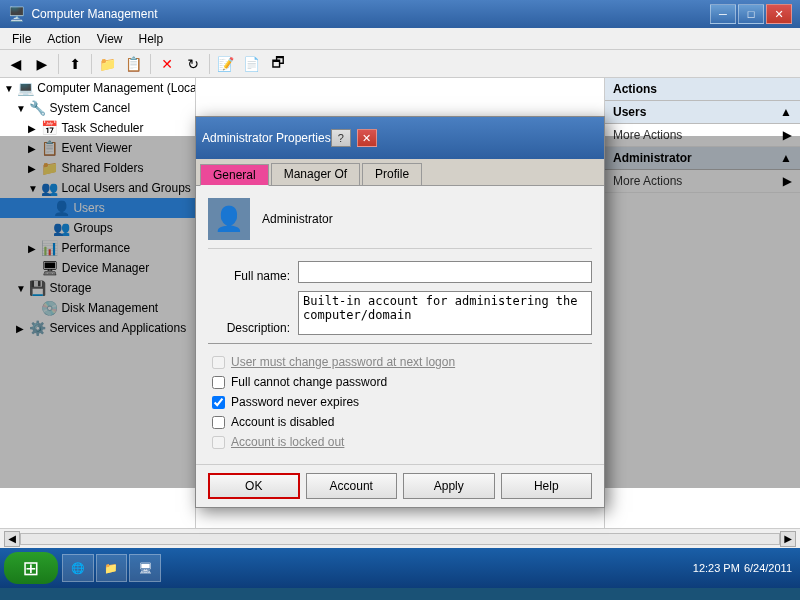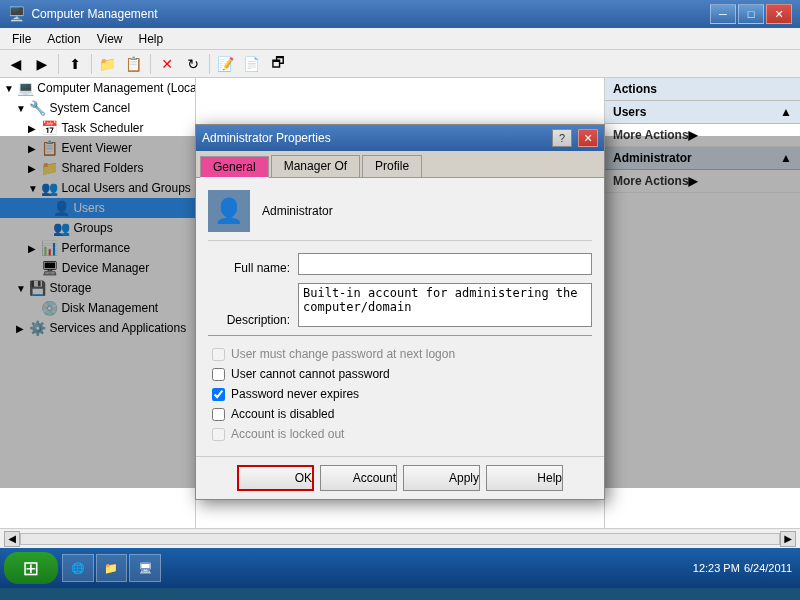--- a/index.html
+++ b/index.html
@@ -139,23 +139,23 @@
       font-size: 12px;
       display: flex;
       justify-content: space-between;
       align-items: center;
       border-bottom: 1px solid #bbb;
     }
     .actions-item {
       padding: 4px 8px;
       cursor: pointer;
       display: flex;
+      justify-content: space-between;
       align-items: center;
       border-bottom: 1px solid #eee;
-      font-weight: bold;
     }
     .actions-item-text {
       color: #333;
     }
     .taskbar {
       height: 40px;
       background: linear-gradient(to bottom, #1a5fa8, #0d3d7a);
       display: flex;
       align-items: center;
       padding: 0 4px;
@@ -214,24 +214,23 @@
 
     
     .dialog {
       width: 410px;
       background: #f0f0f0;
       border: 1px solid #888;
       box-shadow: 4px 4px 16px rgba(0,0,0,0.5);
     }
     .dialog-title-bar {
       background: linear-gradient(to bottom, #4a7fc1, #2d5fa0);
-      height: 26px;
-      display: flex;
-      align-items: center;
-      justify-content: space-between;
+      height: 42px;
+      display: flex;
+      align-items: center;
       padding: 0 6px;
       color: white;
     }
     .dialog-title-controls {
       display: flex;
       gap: 2px;
       align-items: center;
     }
     .dialog-btn-small {
       width: 20px;
@@ -352,39 +351,39 @@
       gap: 6px;
       padding: 3px 4px;
       font-size: 12px;
     }
     .checkbox-row input[type=checkbox] {
       width: 13px;
       height: 13px;
     }
     .checkbox-disabled {
       color: #888;
+      text-decoration: underline;
     }
 
     
     .dialog-footer {
       background: #f0f0f0;
       padding: 8px 12px;
       border-top: 1px solid #ccc;
       display: flex;
       justify-content: center;
       gap: 6px;
     }
     .dialog-footer-btn {
-      width: 77px;
+      width: 92px;
       height: 26px;
       font-size: 12px;
       cursor: pointer;
       border: 1px solid #888;
       background: linear-gradient(to bottom, #f8f8f8, #e0e0e0);
-      text-align: right;
     }
     .dialog-footer-btn.highlighted {
       border: 2px solid #cc0000;
       background: linear-gradient(to bottom, #f8f8f8, #e0e0e0);
     }
   </style>
 </head>
 <body>
 
 <div class="title-bar">
@@ -555,21 +554,21 @@
         </div>
 
         <hr class="separator-line">
 
         <div class="checkbox-row checkbox-disabled">
           <input type="checkbox" disabled="" style="">
           <span>User must change password at next logon</span>
         </div>
         <div class="checkbox-row">
           <input type="checkbox" style="">
-          <span>User cannot cannot password</span>
+          <span>Full cannot change password</span>
         </div>
         <div class="checkbox-row">
           <input type="checkbox" checked="" style="">
           <span>Password never expires</span>
         </div>
         <div class="checkbox-row">
           <input type="checkbox" style="">
           <span>Account is disabled</span>
         </div>
         <div class="checkbox-row checkbox-disabled">

